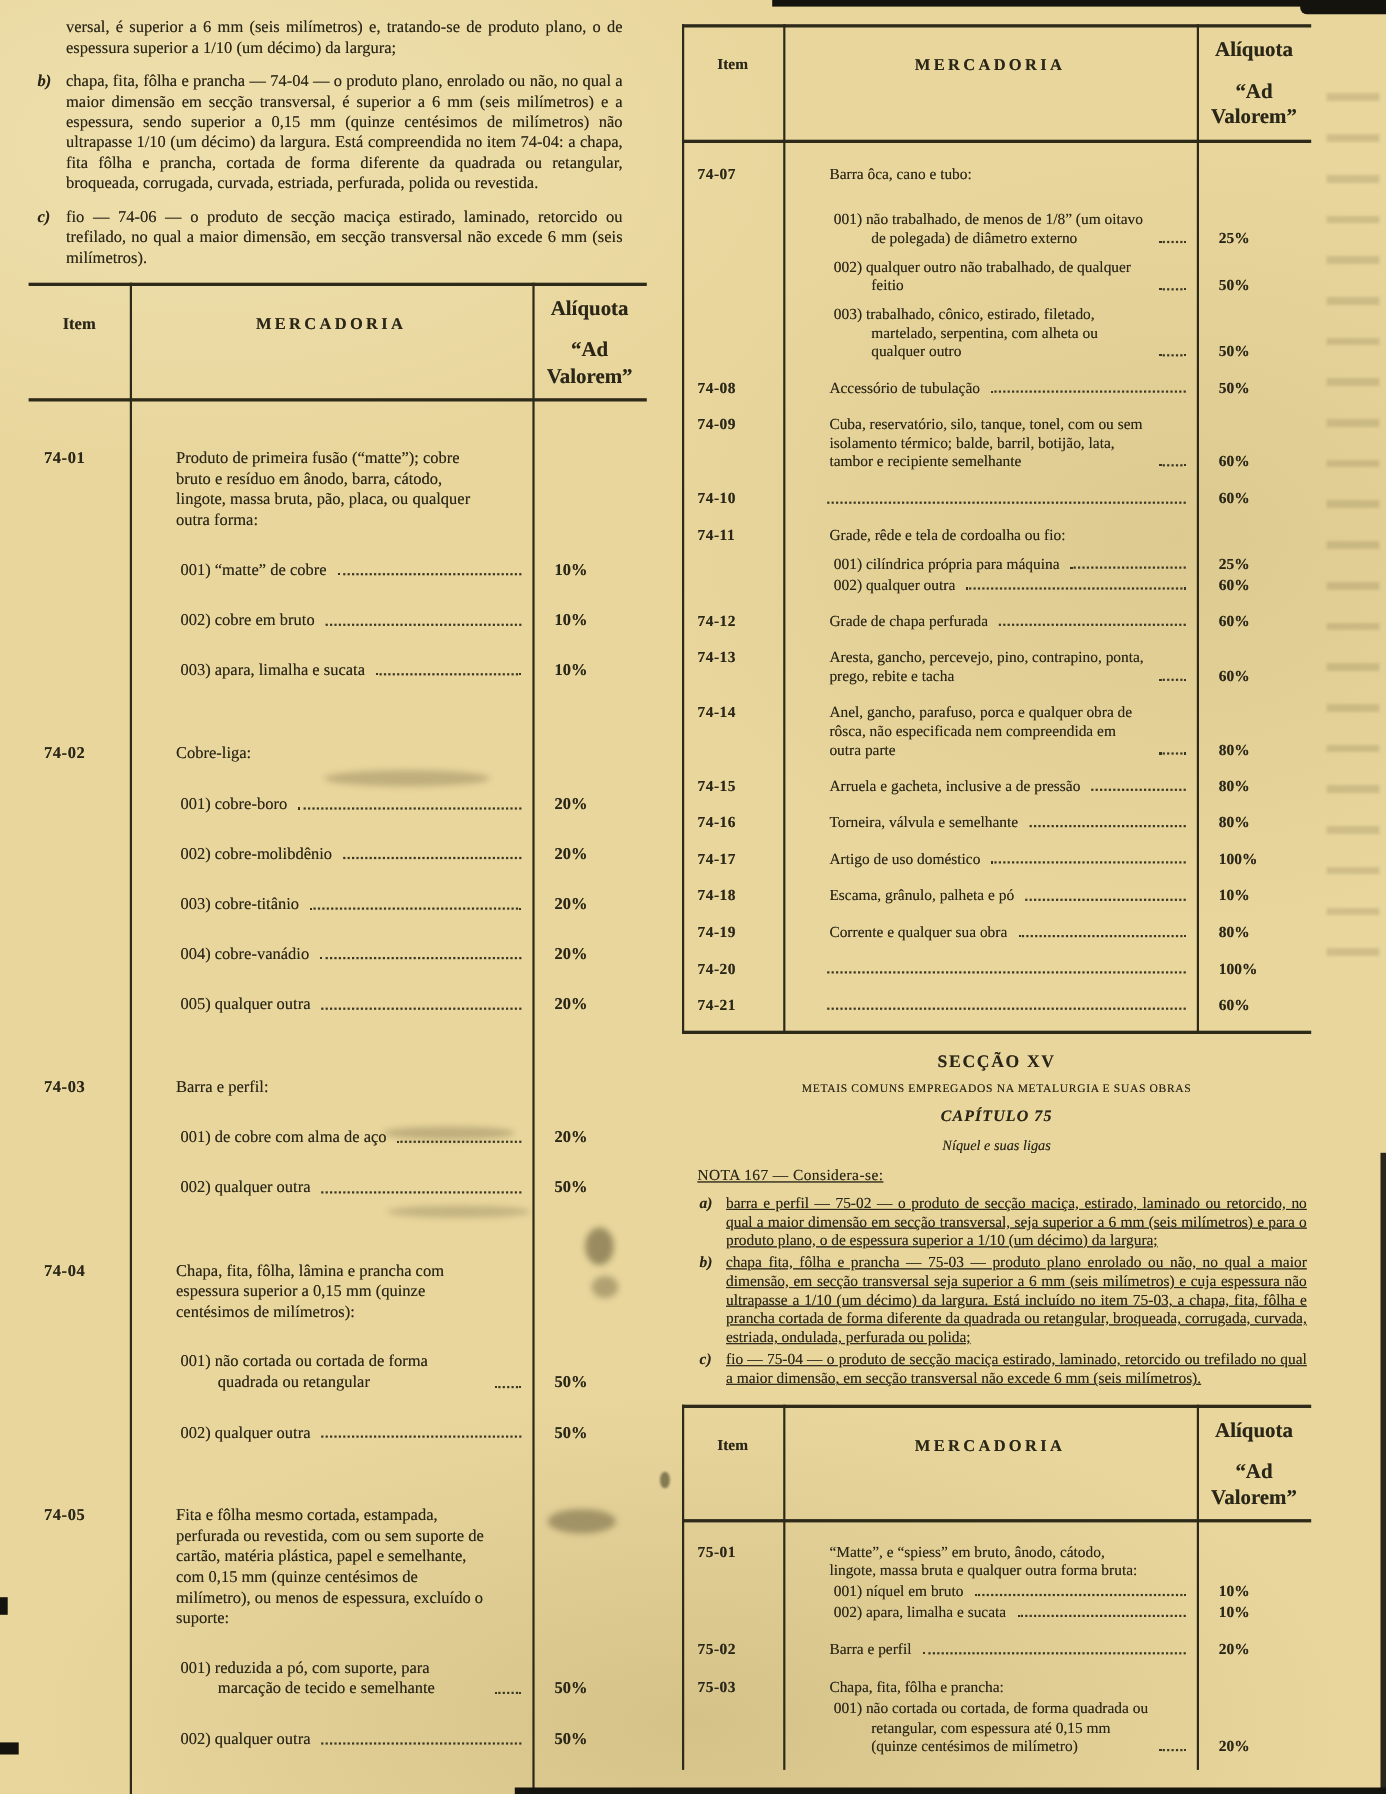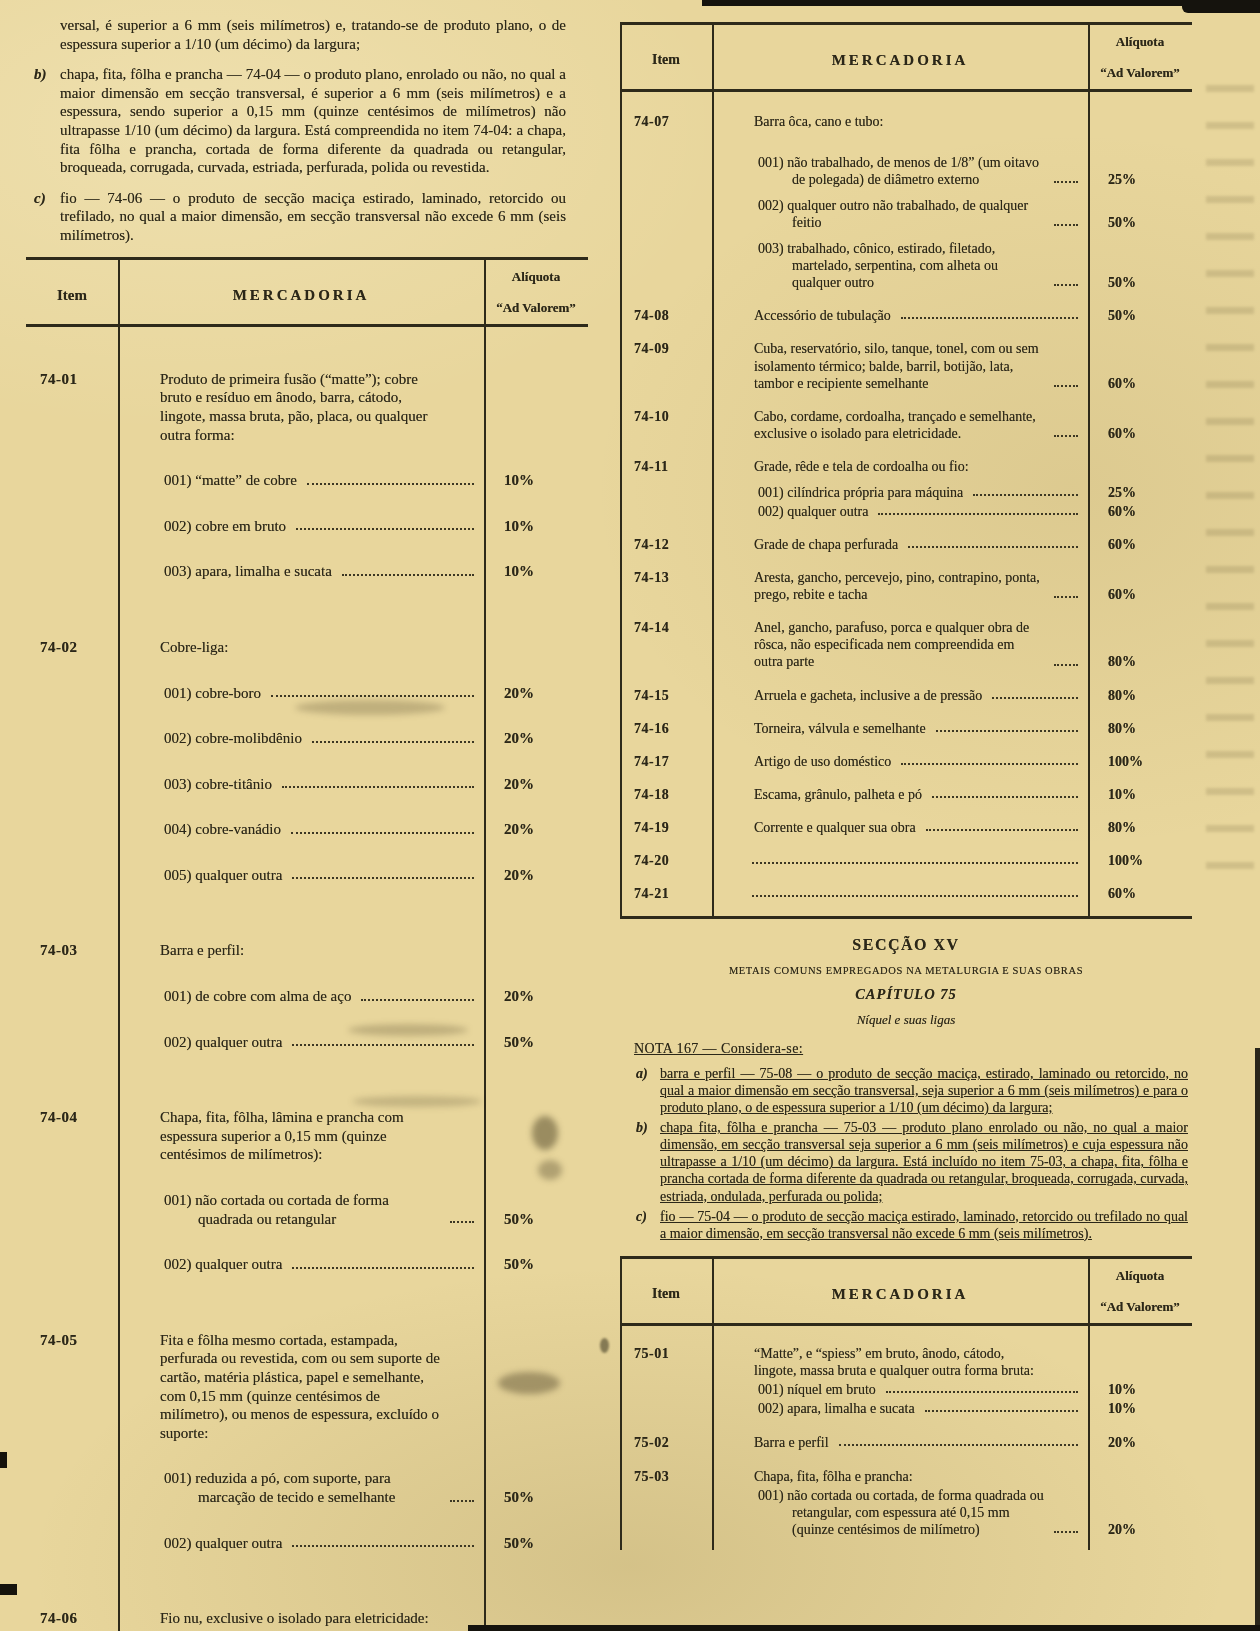--- a/index.html
+++ b/index.html
@@ -37,21 +37,21 @@
   .sec-chap    { font-style:italic; font-weight:bold; font-size:14.5px; letter-spacing:1px; margin:0 0 8px; }
   .sec-chapsub { font-style:italic; font-size:13px; margin:0; }
 
   
   .dtable { position:relative; margin-top:10px; }
   .thead { display:grid; grid-template-columns:92px 1fr 104px;
            border-top:3px solid #2e2a1a; border-bottom:3px solid #2e2a1a; }
   .th { font-weight:bold; }
   .th-item { text-align:center; padding:26px 2px 14px; }
   .th-merc { text-align:center; letter-spacing:3px; padding:26px 2px 14px; font-size:15px; }
-  .th-rate { text-align:center; font-size:13px; padding:9px 2px 8px; }
+  .th-rate { text-align:center; font-size:19px; padding:9px 2px 8px; }
   .th-rate .q { margin-top:15px; }
 
   .vrule { position:absolute; top:0; bottom:0; width:2px; background:#2e2a1a; }
   .v1 { left:92px; } .v2 { left:calc(100% - 104px); } .v0 { left:0; }
 
   .tbody { padding-bottom:12px; }
   .closed .tbody { border-bottom:3px solid #2e2a1a; }
   .trow { display:flex;gap:30px; }
   .tcode { flex:none; width:92px; padding:3px 2px 0 14px; font-weight:bold; letter-spacing:.5px; }
   .tlines { flex:1; min-width:0; padding-top:3px; }
@@ -321,21 +321,20 @@
                 <span class="txt">Cuba, reservatório, silo, tanque, tonel, com ou sem isolamento térmico; balde, barril, botijão, lata, tambor e recipiente semelhante</span>
                 <span class="dots"></span>
                 <span class="rate">60%</span>
               </div>
             </div>
           </div>
           <div class="trow">
             <div class="tcode">74-10</div>
             <div class="tlines">
               <div class="tline desc">
-                <span class="txt">Cabo, cordame, cordoalha, trançado e semelhante, exclusive o isolado para eletricidade.</span>
                 <span class="dots"></span>
                 <span class="rate">60%</span>
               </div>
             </div>
           </div>
           <div class="trow">
             <div class="tcode">74-11</div>
             <div class="tlines">
               <div class="tline desc">
                 <span class="txt">Grade, rêde e tela de cordoalha ou fio:</span>
@@ -462,21 +461,21 @@
       <div class="sec-title">SECÇÃO XV</div>
       <div class="sec-sub">METAIS COMUNS EMPREGADOS NA METALURGIA E SUAS OBRAS</div>
       <div class="sec-chap">CAPÍTULO 75</div>
       <div class="sec-chapsub">Níquel e suas ligas</div>
     </div>
 
     <div class="nota">
       <p class="nota-intro">NOTA 167 — Considera-se:</p>
       <div class="nitem">
         <span class="nlbl">a)</span>
-        <p>barra e perfil — 75-08 — o produto de secção maciça, estirado, laminado ou retorcido, no qual a maior dimensão em secção transversal, seja superior a 6 mm (seis milímetros) e para o produto plano, o de espessura superior a 1/10 (um décimo) da largura;</p>
+        <p>barra e perfil — 75-02 — o produto de secção maciça, estirado, laminado ou retorcido, no qual a maior dimensão em secção transversal, seja superior a 6 mm (seis milímetros) e para o produto plano, o de espessura superior a 1/10 (um décimo) da largura;</p>
       </div>
       <div class="nitem">
         <span class="nlbl">b)</span>
         <p>chapa fita, fôlha e prancha — 75-03 — produto plano enrolado ou não, no qual a maior dimensão, em secção transversal seja superior a 6 mm (seis milímetros) e cuja espessura não ultrapasse a 1/10 (um décimo) da largura. Está incluído no item 75-03, a chapa, fita, fôlha e prancha cortada de forma diferente da quadrada ou retangular, broqueada, corrugada, curvada, estriada, ondulada, perfurada ou polida;</p>
       </div>
       <div class="nitem">
         <span class="nlbl">c)</span>
         <p>fio — 75-04 — o produto de secção maciça estirado, laminado, retorcido ou trefilado no qual a maior dimensão, em secção transversal não excede 6 mm (seis milímetros).</p>
       </div>
     </div>

